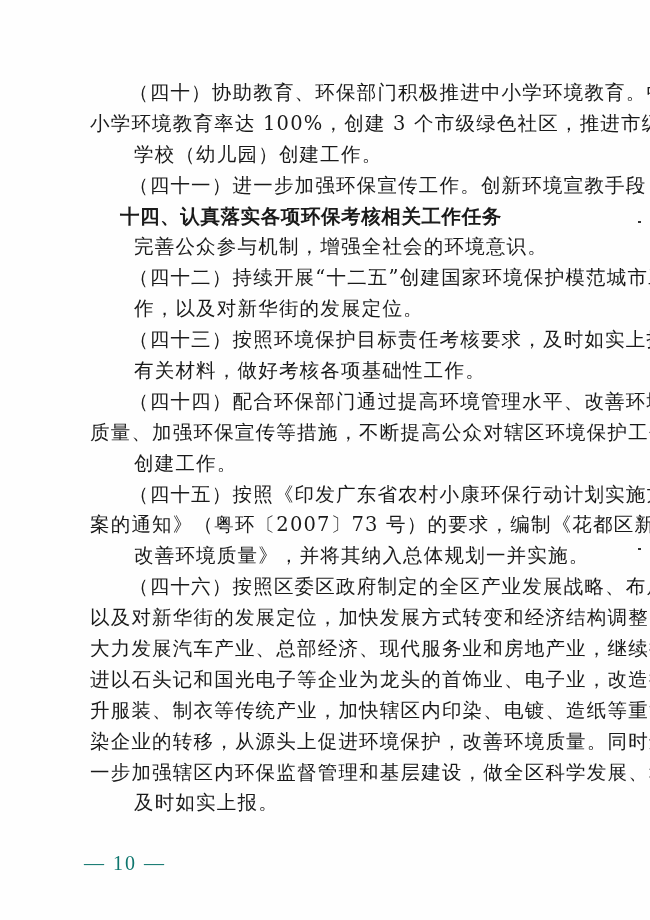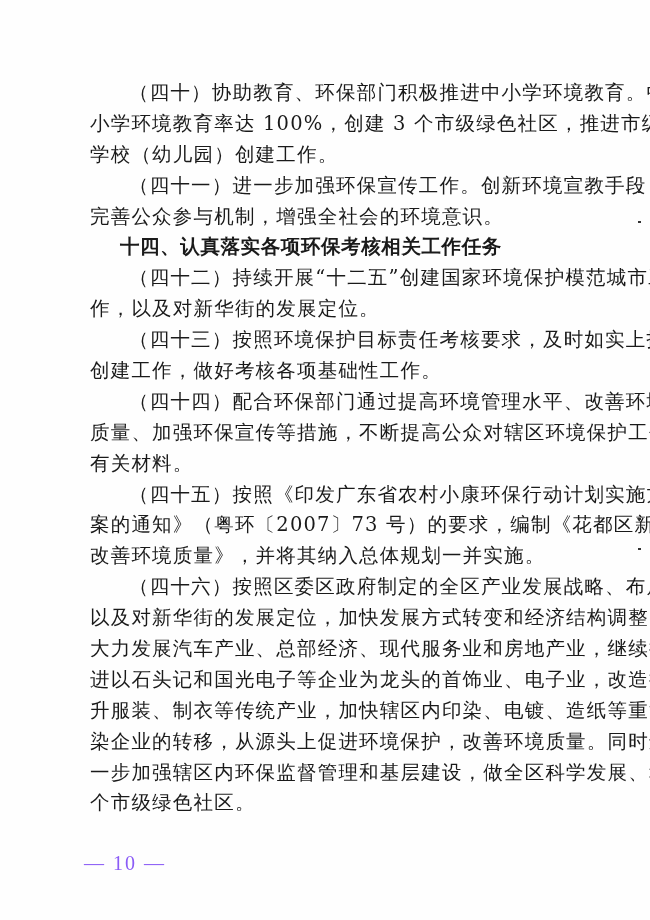--- a/index.html
+++ b/index.html
@@ -9,69 +9,69 @@
     position: absolute; left: 90px; top: 78px; width: 490px;
     font-family: "DejaVu Serif", "Liberation Serif", serif;
     color: #1a1a1a; font-size: 19.5px;
   }
   .line {
     height: 30.9px; line-height: 30.9px; white-space: nowrap;
     text-align: justify; text-align-last: justify;
     letter-spacing: 1.2px;
   }
   .line.first { padding-left: 39px; }
-  .line.last { text-align-last: left; }
+  .line.last { text-align-last: left; margin-left: 44px; }
   .line.heading {
     font-family: "DejaVu Sans", "Liberation Sans", sans-serif;
     font-weight: bold; padding-left: 30px; text-align-last: left; letter-spacing: 0.6px;
   }
   .footer {
     position: absolute; left: 84px; top: 852px;
     font-family: "Liberation Serif", "DejaVu Serif", serif;
-    font-size: 20px; color: #8b5cf6; letter-spacing: 2px;
+    font-size: 20px; color: #0f766e; letter-spacing: 2px;
   }
   .mark { position: absolute; left: 638px; width: 3px; height: 2px; background: #333; }
 </style>
 </head>
 <body>
 
 <div class="page">
   <div class="content">
 
     <div class="line first">（四十）协助教育、环保部门积极推进中小学环境教育。中</div>
     <div class="line">小学环境教育率达 100%，创建 3 个市级绿色社区，推进市级绿色</div>
     <div class="line last">学校（幼儿园）创建工作。</div>
 
     <div class="line first">（四十一）进一步加强环保宣传工作。创新环境宣教手段，</div>
+    <div class="line heading">十四、认真落实各项环保考核相关工作任务</div>
+
     <div class="line last">完善公众参与机制，增强全社会的环境意识。</div>
-
-    <div class="line heading">十四、认真落实各项环保考核相关工作任务</div>
 
     <div class="line first">（四十二）持续开展“十二五”创建国家环境保护模范城市工</div>
     <div class="line last">作，以及对新华街的发展定位。</div>
 
     <div class="line first">（四十三）按照环境保护目标责任考核要求，及时如实上报</div>
-    <div class="line last">创建工作，做好考核各项基础性工作。</div>
+    <div class="line last">有关材料，做好考核各项基础性工作。</div>
 
     <div class="line first">（四十四）配合环保部门通过提高环境管理水平、改善环境</div>
     <div class="line">质量、加强环保宣传等措施，不断提高公众对辖区环境保护工作</div>
-    <div class="line last">有关材料。</div>
+    <div class="line last">创建工作。</div>
 
     <div class="line first">（四十五）按照《印发广东省农村小康环保行动计划实施方</div>
     <div class="line">案的通知》（粤环〔2007〕73 号）的要求，编制《花都区新华街</div>
     <div class="line last">改善环境质量》，并将其纳入总体规划一并实施。</div>
 
     <div class="line first">（四十六）按照区委区政府制定的全区产业发展战略、布局</div>
     <div class="line">以及对新华街的发展定位，加快发展方式转变和经济结构调整，</div>
     <div class="line">大力发展汽车产业、总部经济、现代服务业和房地产业，继续推</div>
     <div class="line">进以石头记和国光电子等企业为龙头的首饰业、电子业，改造提</div>
     <div class="line">升服装、制衣等传统产业，加快辖区内印染、电镀、造纸等重污</div>
     <div class="line">染企业的转移，从源头上促进环境保护，改善环境质量。同时进</div>
     <div class="line">一步加强辖区内环保监督管理和基层建设，做全区科学发展、幸</div>
-    <div class="line last">个市级绿色社区。</div>
+    <div class="line last">及时如实上报。</div>
   </div>
 
   <div class="footer">— 10 —</div>
 
   <div class="mark" style="top:191px"></div>
   <div class="mark" style="top:221px"></div>
   <div class="mark" style="top:518px"></div>
   <div class="mark" style="top:548px"></div>
 </div>
 

